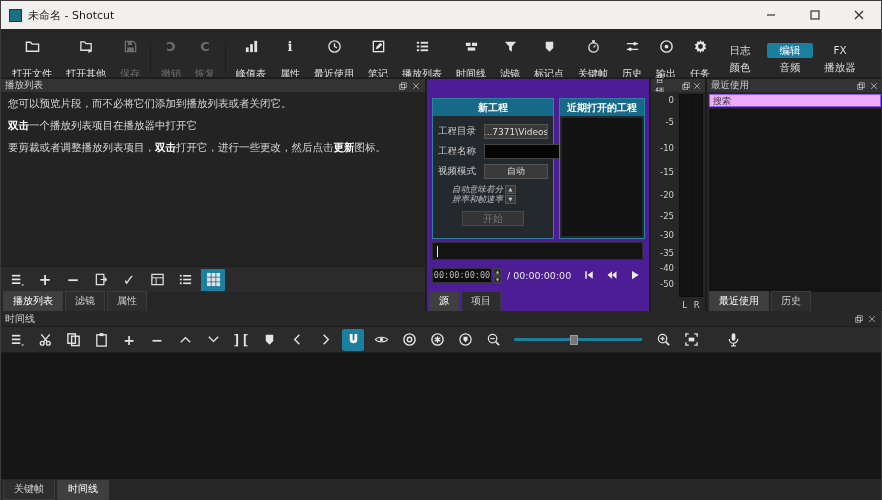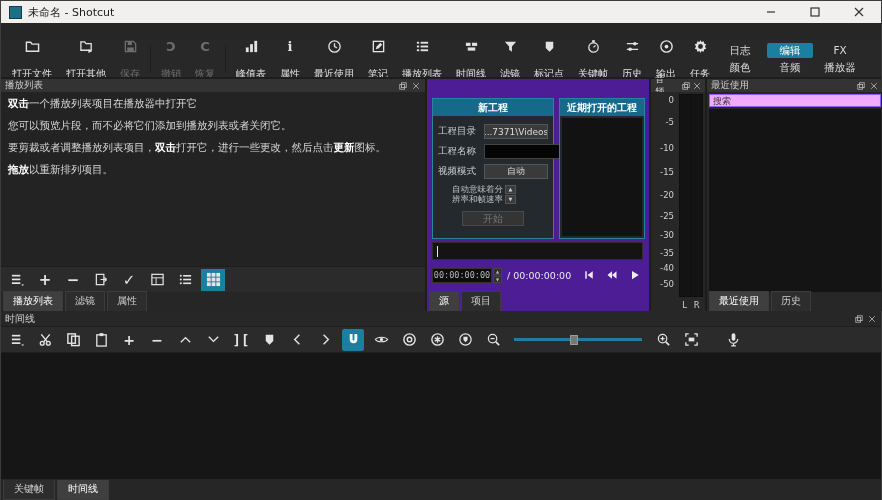--- a/index.html
+++ b/index.html
@@ -1,21 +1,21 @@
 <!DOCTYPE html>
 <html><head>
 <meta charset="utf-8">
 <style>
   * { margin:0; padding:0; box-sizing:border-box; }
   html,body { width:882px; height:500px; overflow:hidden; background:#111; }
   body { font-family:"DejaVu Sans","Liberation Sans",sans-serif; }
   #app { position:relative; width:882px; height:500px; background:#262626; border:1px solid #3c3c3c; }
 
   
-  .titlebar { position:absolute; top:0; left:0; right:0; height:22px; background:#f2f0ef; display:flex; align-items:center; }
+  .titlebar { position:absolute; top:0; left:0; right:0; height:28px; background:#f2f0ef; display:flex; align-items:center; }
   .appicon { width:13px; height:13px; margin:0 6px 0 8px; background:#1c6f85; border:1px solid #123c49; }
   .title { font-size:11px; color:#1a1a1a; }
   .wbtns { margin-left:auto; display:flex; height:100%; }
   .wbtn { width:44px; height:100%; display:flex; align-items:center; justify-content:center; color:#222; font-size:11px; }
   .wbtn svg { width:10px; height:10px; stroke:#333; stroke-width:1.2; fill:none; }
 
   
   .menubar { position:absolute; top:22px; left:0; right:0; height:17px; background:#202020; display:flex; align-items:center; border-bottom:1px solid #1a1a1a; }
   .menu-item { padding:0 9px; font-size:10.5px; color:#dcdcdc; line-height:17px; }
 
@@ -60,21 +60,21 @@
   .player-body { position:relative; flex:1; }
   .dialog { position:absolute; top:19px; left:5px; display:flex; gap:5px; }
   .dsec { border:1px solid #2a84a0; background:#23292d; }
   .dhead { height:17px; background:#17698a; color:#fff; font-size:10px; font-weight:bold; display:flex; align-items:center; justify-content:center; }
   .np { width:122px; }
   .np-body { padding:8px 5px 6px; display:flex; flex-direction:column; gap:5px; }
   .frow { display:flex; align-items:center; gap:4px; }
   .flab { font-size:9.5px; color:#cfcfcf; width:42px; flex:0 0 auto; }
   .fbtn { flex:1; height:15px; background:#3a3a3a; border:1px solid #555; color:#ddd; font-size:9px; display:flex; align-items:center; justify-content:center; white-space:nowrap; overflow:hidden; }
   .finput { flex:1; height:15px; background:#050505; border:1px solid #444; color:#ddd; font-size:9px; padding:0 2px; }
-  .noterow { display:flex; align-items:center; gap:2px; padding-left:14px; }
+  .noterow { display:flex; align-items:center; gap:2px; padding-left:14px;font-style:italic; }
   .note { font-size:8.5px; color:#c0c0c0; line-height:10px; }
   .spincol { display:flex; flex-direction:column; gap:1px; }
   .spinbtn { width:11px; height:9px; background:#3a3a3a; border:1px solid #555; color:#ccc; font-size:5px; line-height:7px; text-align:center; }
   .startbtn { width:62px; height:15px; margin:2px auto 0; background:#343434; border:1px solid #4a4a4a; color:#777; font-size:10px; display:flex; align-items:center; justify-content:center; }
   .rp { width:86px; display:flex; flex-direction:column; }
   .rp-list { flex:1; min-height:118px; background:#121212; margin:2px; }
   .seekbar { position:absolute; top:163px; left:5px; width:211px; height:18px; background:#141414; border:1px solid #2e2e2e; }
   .caret { position:absolute; left:4px; top:3px; width:1px; height:11px; background:#e8e8e8; }
   .transport { position:absolute; top:188px; left:5px; width:211px; height:16px; display:flex; align-items:center; }
   .tcfield { width:60px; height:15px; background:#0d0d0d; border:1px solid #333; color:#b9b9b9; font-family:"DejaVu Sans Mono",monospace; font-size:8.5px; display:flex; align-items:center; justify-content:center; letter-spacing:0; }
@@ -315,24 +315,23 @@
               <rect x="1" y="3" width="6" height="6"></rect>
             </svg>
           </span>
         <span class="pico">
             <svg viewBox="0 0 10 10">
               <path d="M1.5 1.5l7 7M8.5 1.5l-7 7"></path>
             </svg>
           </span>
       </div>
       <div class="pl-tips">
+        <p><span>您可以预览片段，而不必将它们添加到播放列表或者关闭它。</span></p>
         <p><b>双击</b><span>一个播放列表项目在播放器中打开它</span></p>
-        <p><span>您可以预览片段，而不必将它们添加到播放列表或者关闭它。</span></p>
         <p><span>要剪裁或者调整播放列表项目，</span><b>双击</b><span>打开它，进行一些更改，然后点击</span><b>更新</b><span>图标。</span></p>
-        <p><b>拖放</b><span>以重新排列项目。</span></p>
       </div>
       <div class="ptoolbar">
         <span class="ptb">
             <svg viewBox="0 0 16 16">
               <rect x="2" y="3" width="9" height="1.8"></rect>
               <rect x="2" y="7" width="9" height="1.8"></rect>
               <rect x="2" y="11" width="9" height="1.8"></rect>
               <path d="M12 13.2h3l-1.5 1.8z"></path>
             </svg>
           </span>

